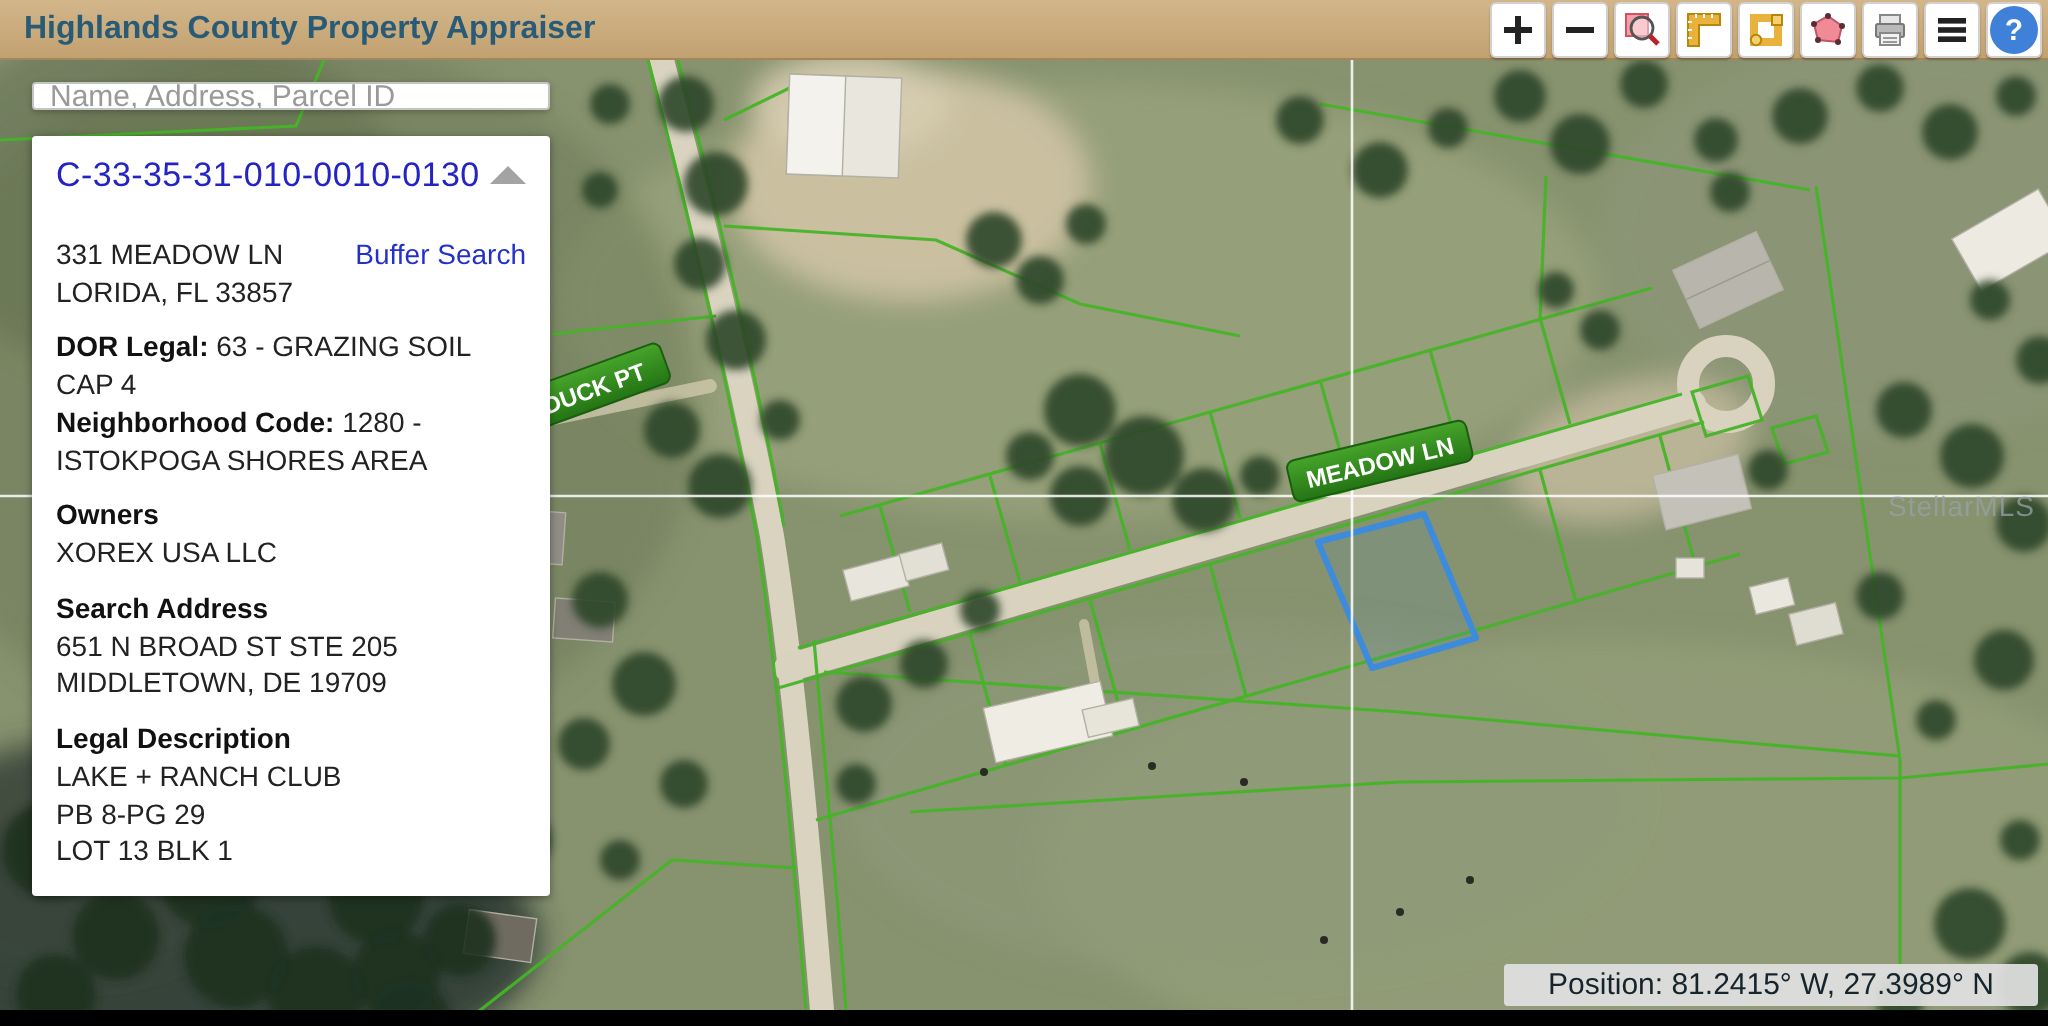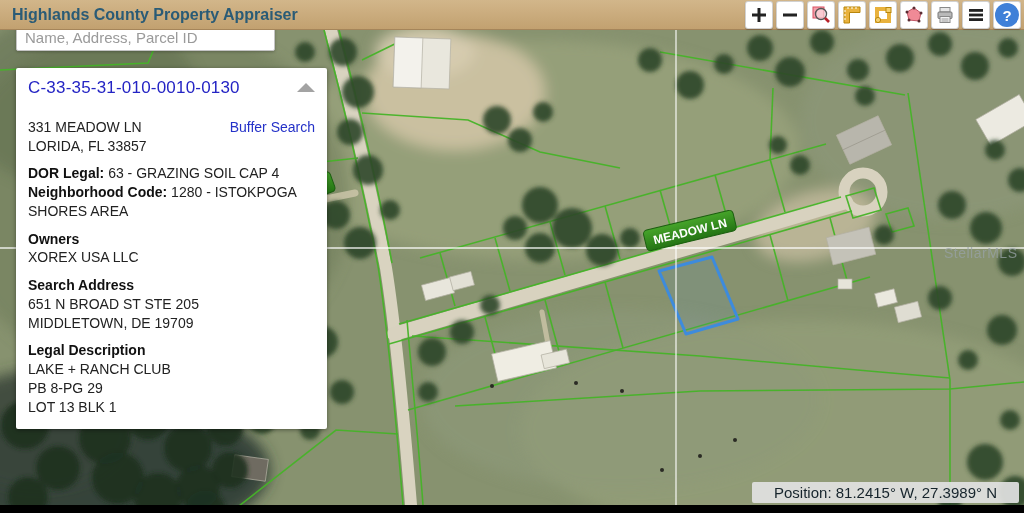--- a/index.html
+++ b/index.html
@@ -18,28 +18,28 @@
   #header .title{color:#2a5b76;font-weight:bold;font-size:16px;padding-left:12px;}
   #toolbar{position:absolute;right:3px;top:1px;display:flex;gap:3px;}
   .tbtn{width:28px;height:28px;background:#fff;border:1px solid rgba(0,0,0,.18);
         border-radius:3px;display:flex;align-items:center;justify-content:center;
         box-shadow:0 1px 1px rgba(0,0,0,.25);padding:0;cursor:pointer;}
   .help-circle{width:24px;height:24px;border-radius:50%;background:#3f80d8;
         color:#fff;font-weight:bold;font-size:15px;display:flex;
         align-items:center;justify-content:center;}
 
   
-  #search-box{position:absolute;left:16px;top:24px;width:259px;height:27px;z-index:6;
+  #search-box{position:absolute;left:16px;top:41px;width:259px;height:14px;z-index:6;
         border:1px solid #c4c4c4;border-radius:2px;background:#fff;
         font-size:15px;color:#333;padding:0 8px;outline:none;
         box-shadow:0 1px 3px rgba(0,0,0,.25);}
   #search-box::placeholder{color:#9a9a9a;}
 
   
-  #parcel-card{position:absolute;left:16px;top:68px;width:311px;z-index:6;
+  #parcel-card{position:absolute;left:16px;top:68px;width:259px;z-index:6;
         background:#fff;border-radius:2px;box-shadow:0 1px 4px rgba(0,0,0,.4);
         padding:9px 12px 13px 12px;font-size:14px;color:#222;line-height:1.34;}
   #parcel-card .pid-row{display:flex;justify-content:space-between;align-items:flex-start;}
   #parcel-card .pid{color:#2424c4;font-size:17px;letter-spacing:.2px;cursor:pointer;}
   .collapse-tri{width:0;height:0;margin-top:6px;border-left:9px solid transparent;
         border-right:9px solid transparent;border-bottom:9px solid #a3a3a3;cursor:pointer;}
   #parcel-card .addr-row{display:flex;justify-content:space-between;margin-top:18px;}
   #parcel-card .link{color:#2431c8;cursor:pointer;}
   #parcel-card p{margin:0;}
   #parcel-card .sec{margin-top:9px;}

